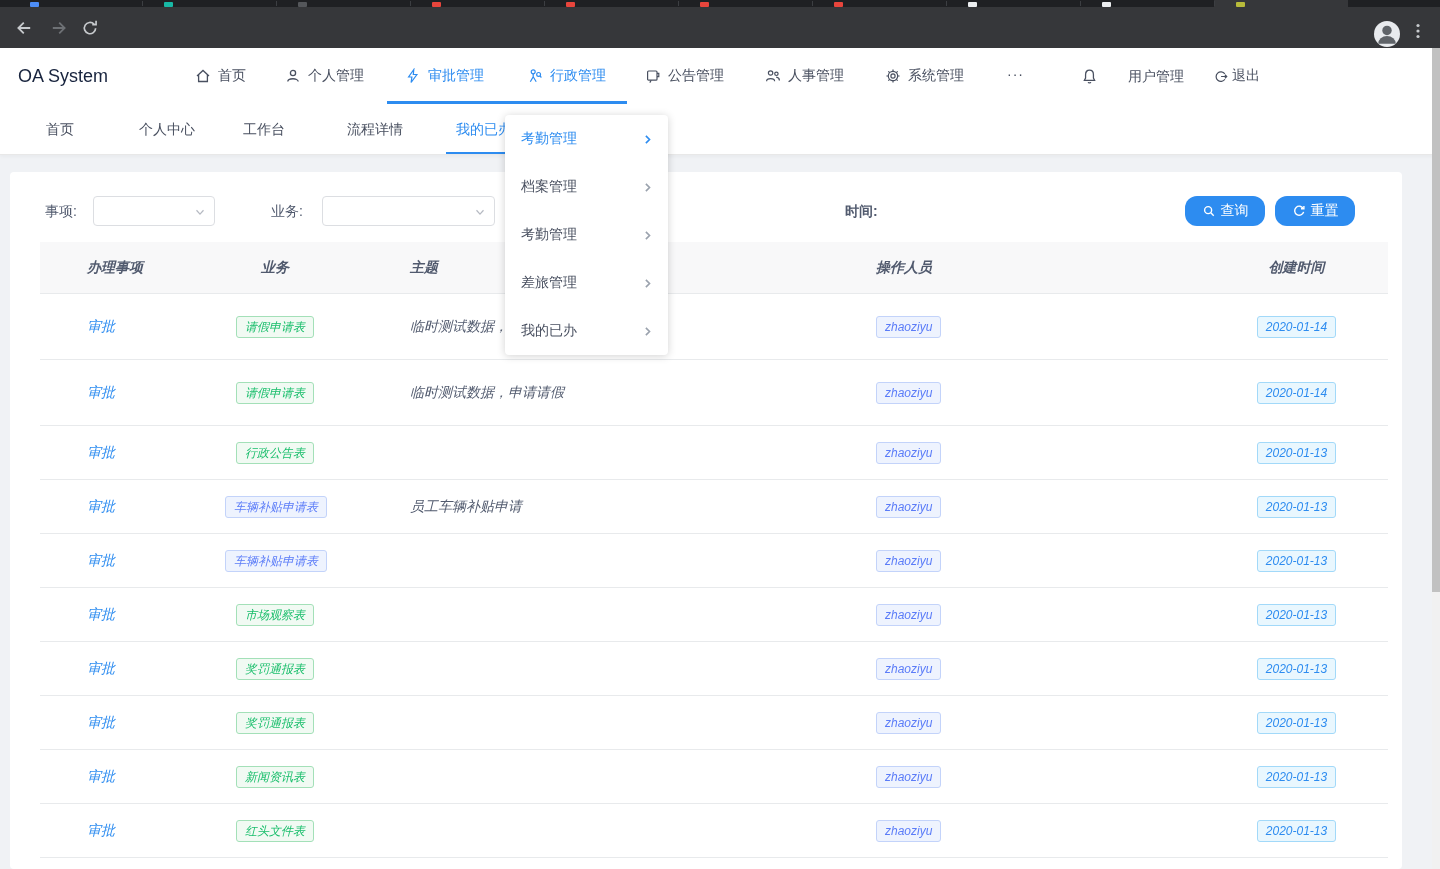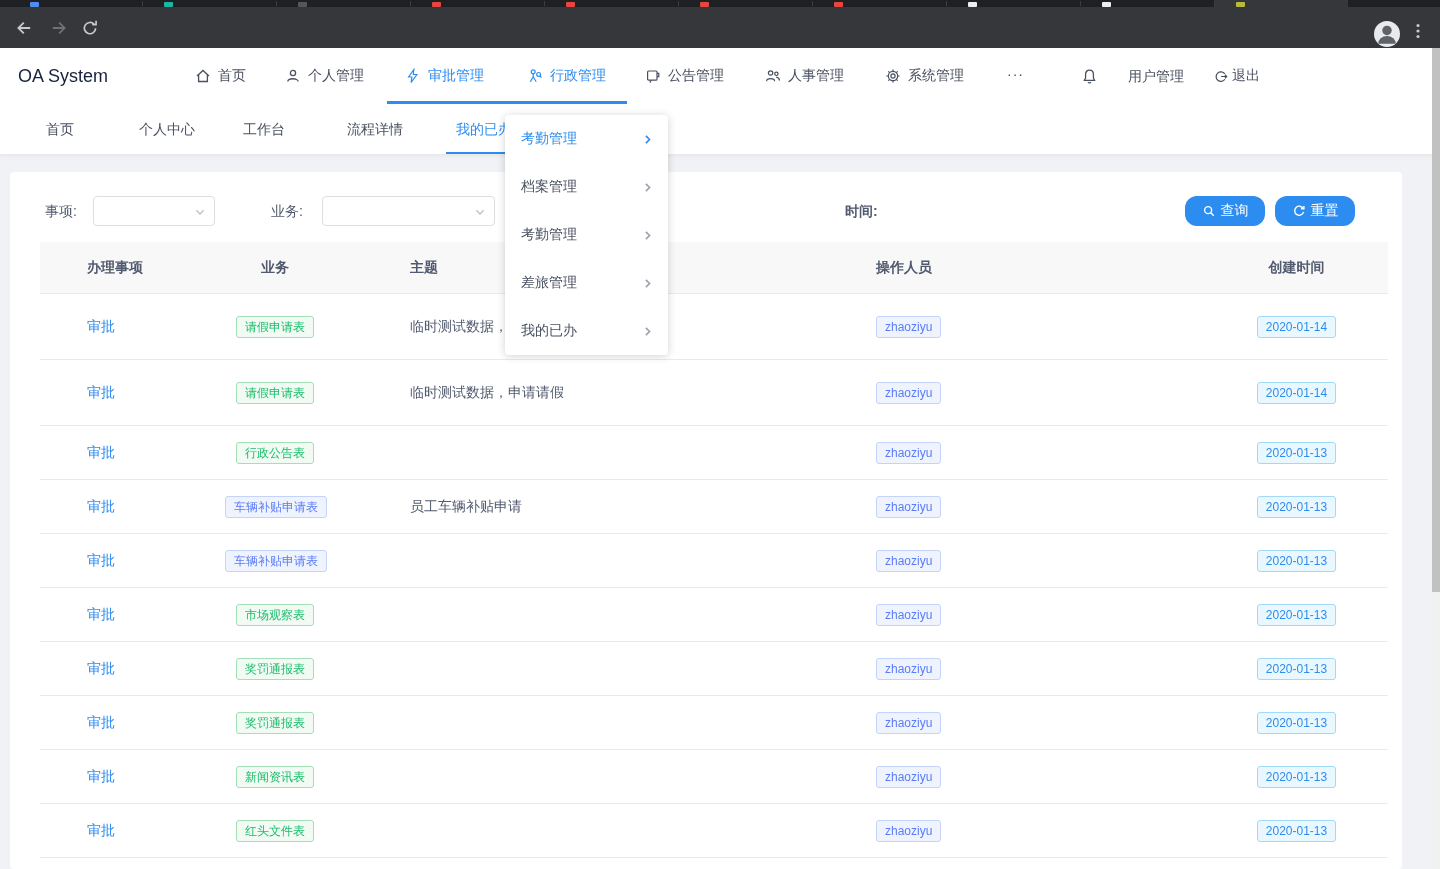--- a/index.html
+++ b/index.html
@@ -47,21 +47,21 @@
   .flabel { position:absolute; top:24px; height:30px; line-height:30px; font-size:14px; color:#515a6e; }
   .selectbox { position:absolute; top:24px; height:30px; border:1px solid #dcdee2; border-radius:4px; background:#fff; }
   .selectbox .chev { position:absolute; right:7px; top:8px; width:14px; height:14px; color:#b5b9c2; }
   .daterange { position:absolute; left:887px; top:24px; width:258px; height:30px; border:1px solid #dcdee2; border-radius:4px; background:#fff; display:flex; align-items:center; font-size:14px; color:#c5c8ce; padding:0 8px; }
   .daterange .seg { flex:1; text-align:center; }
   .daterange .cal { width:15px; height:15px; color:#c5c8ce; flex:none; }
   .btn { position:absolute; top:24px; width:80px; height:30px; border:none; border-radius:12px; background:var(--primary); color:#fff; font-size:14px; display:flex; align-items:center; justify-content:center; gap:5px; cursor:pointer; font-family:inherit; }
   .btn .bicon { width:14px; height:14px; }
 
   
-  .table { position:absolute; left:30px; top:70px; width:1348px; }
+  .table { position:absolute; left:30px; top:70px; width:1348px;font-style:italic; }
   .trow, .thead { display:grid; grid-template-columns:185px 100px 530px 350px 183px; align-items:center; }
   .thead { height:52px; background:#f8f8f9; font-size:14px; font-weight:700; color:#515a6e; border-bottom:1px solid #e8eaec; }
   .trow { height:54px; font-size:14px; color:#515a6e; border-bottom:1px solid #e8eaec; background:#fff; }
   .trow.tall { height:66px; }
   .c1 { padding-left:47px; }
   .c2 { text-align:center; }
   .c3 { padding-left:85px; }
   .c4 { padding-left:21px; }
   .c5 { text-align:center; }
   .link { color:var(--primary); text-decoration:none; cursor:pointer; }

